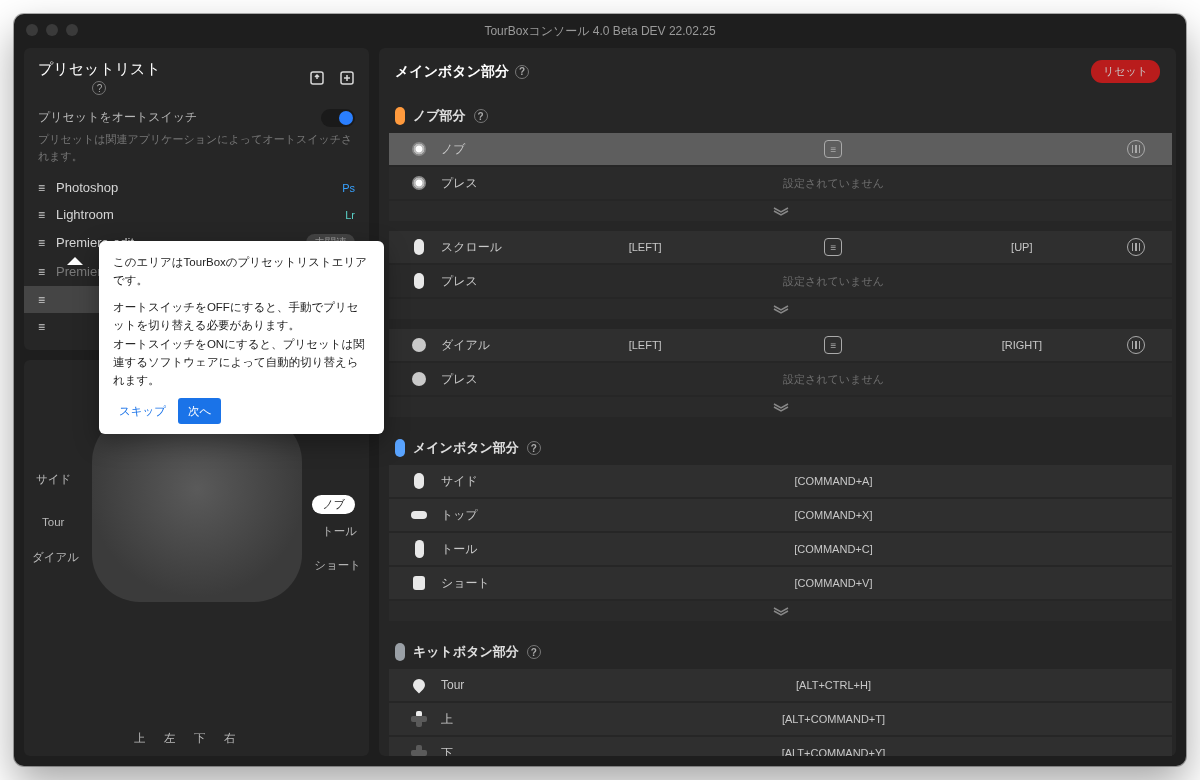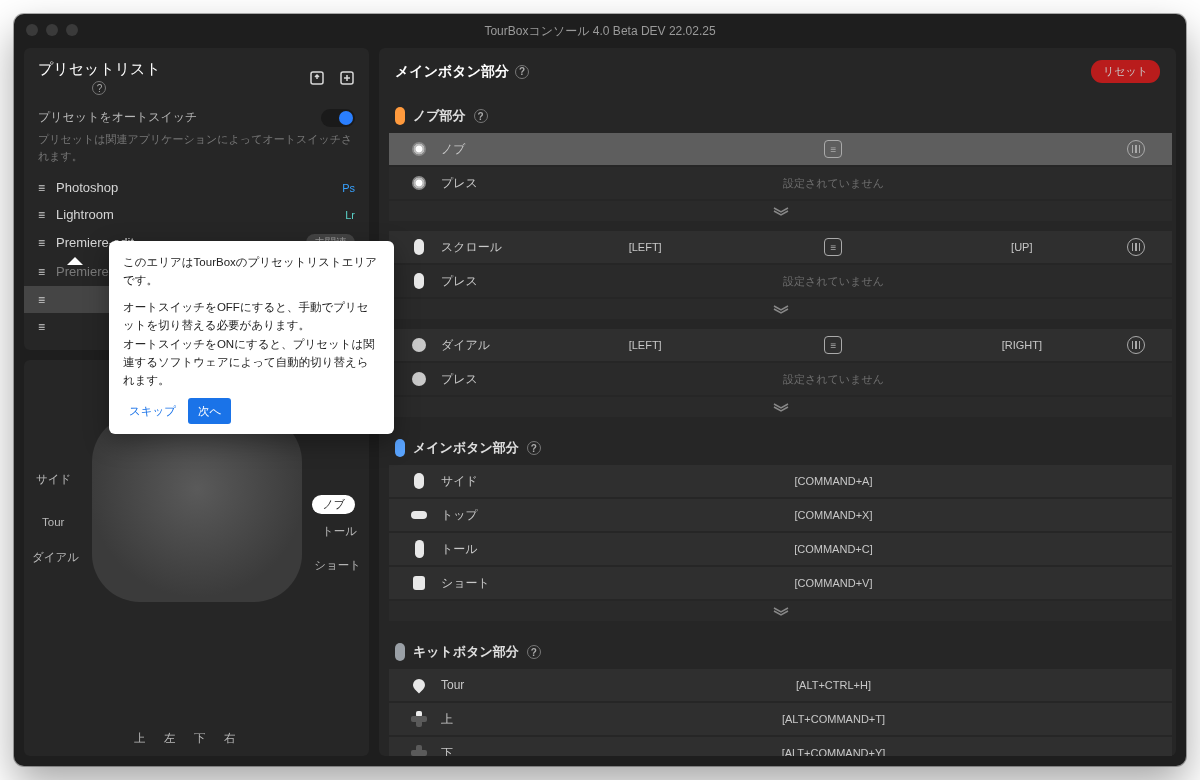--- a/index.html
+++ b/index.html
@@ -80,21 +80,21 @@
   .tag-pill{ background:#444; color:#9c9c9c; border-radius:9px; padding:1px 8px; font-size:10px;}
   .preset-item.blurred { color:#7a7a7a;}
   .preset-item.selected { background:#454545; margin:0 -14px; padding:6px 14px; }
   .preset-item .arrow-tip{
     position:absolute; left:29px; bottom:-8px;
     width:0;height:0;border-left:8px solid transparent;border-right:8px solid transparent;border-bottom:8px solid #fff;
   }
   
   .popover {
     position:absolute;
-    left: 95px; top: 227px;
+    left: 85px; top: 227px;
     width: 285px;
     background:#fff;
     color:#222;
     border-radius:6px;
     box-shadow:0 8px 24px rgba(0,0,0,.35);
     padding:12px 14px 10px;
     font-size:11.5px;
     line-height:1.6;
     z-index:5;
   }

